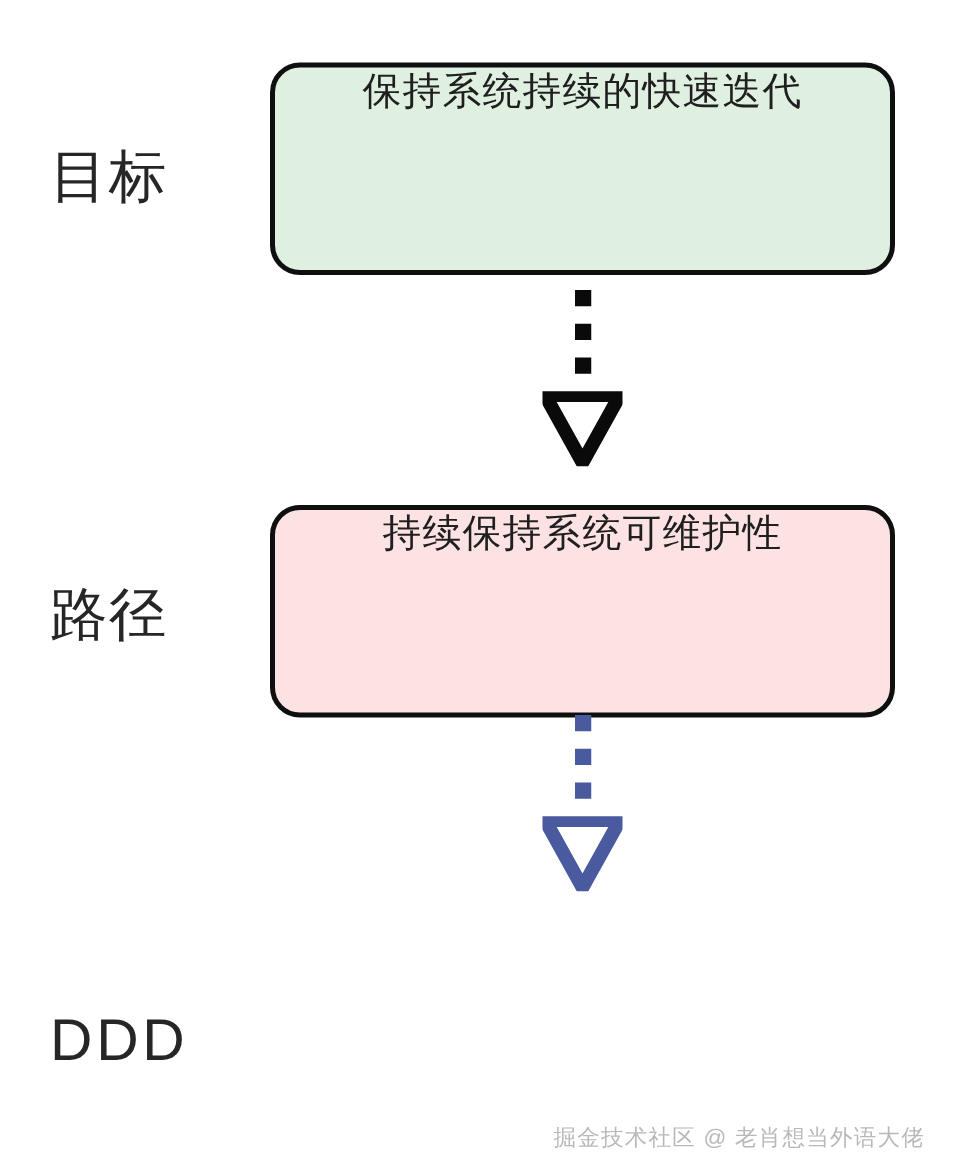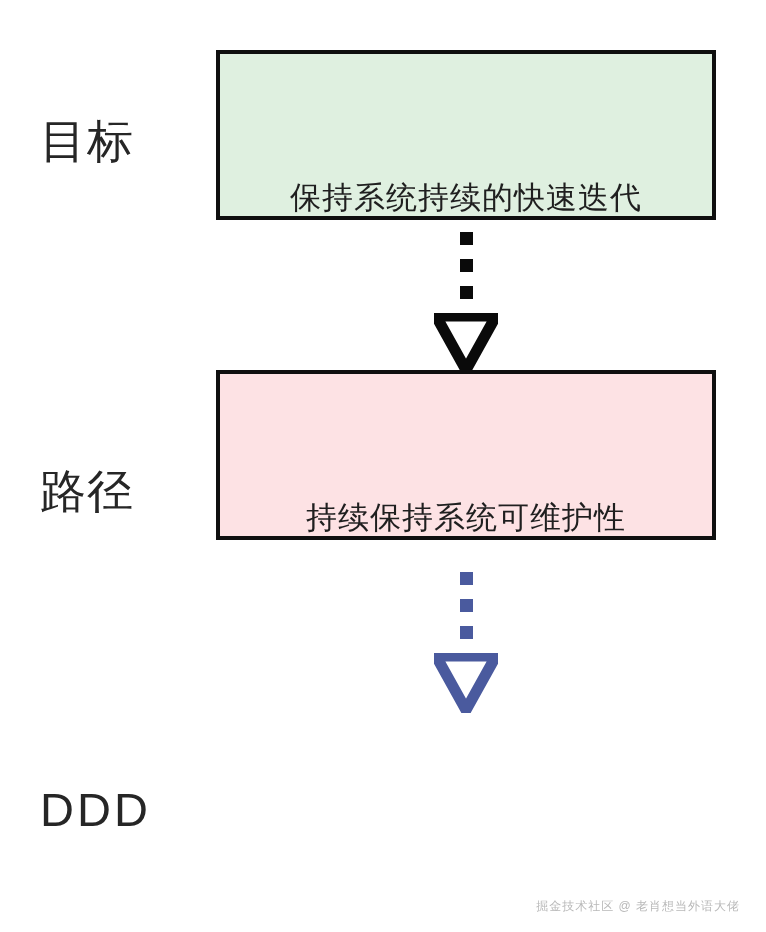--- a/index.html
+++ b/index.html
@@ -38,37 +38,37 @@
     font-size: 47px;
   }
 
   
   .box {
     position: absolute;
     left: 216px;
     width: 500px;
     box-sizing: border-box;
     border: 4px solid #0f0f0f;
-    border-radius: 0;
+    border-radius: 24px;
     display: flex;
-    align-items: flex-end;
+    align-items: flex-start;
     justify-content: center;
     font-size: 31px;
     line-height: 1.2;
     letter-spacing: 1px;
     text-align: center;
   }
   .box-goal {
     top: 50px;
     height: 170px;
     background: #dff0e0;
     color: #1f1f1f;
   }
   .box-path {
-    top: 370px;
+    top: 404px;
     height: 170px;
     background: #fde2e4;
     color: #1f1f1f;
   }
   .box-ddd {
     top: 732px;
     height: 154px;
     background: #4a9c61;
     color: #ffffff;
   }
@@ -100,21 +100,21 @@
     top: 572px;
   }
   .connector-1 .dash { background: #0a0a0a; }
   .connector-2 .dash { background: #4a5a9e; }
 
   
   .watermark {
     position: absolute;
     right: 26px;
     top: 898px;
-    font-size: 12px;
+    font-size: 18px;
     color: #b9b9b9;
     letter-spacing: 1px;
     white-space: nowrap;
   }
 </style>
 </head>
 <body>
 
 <div class="canvas">
 
@@ -141,18 +141,18 @@
 
   <div class="connector connector-2">
     <span class="dash"></span>
     <span class="dash"></span>
     <span class="dash"></span>
     <svg class="tri" width="64" height="60" viewBox="0 0 64 60">
       <path d="M2 3 L62 3 L32 57 Z" fill="none" stroke="#4a5a9e" stroke-width="11" stroke-linejoin="miter"></path>
     </svg>
   </div>
 
-  <div class="row-label latin" style="top:786px">DDD</div>
+  <div class="row-label latin" style="top:808px">DDD</div>
 
 
   <div class="watermark">掘金技术社区 @ 老肖想当外语大佬</div>
 
 </div>
 
 </body></html>

